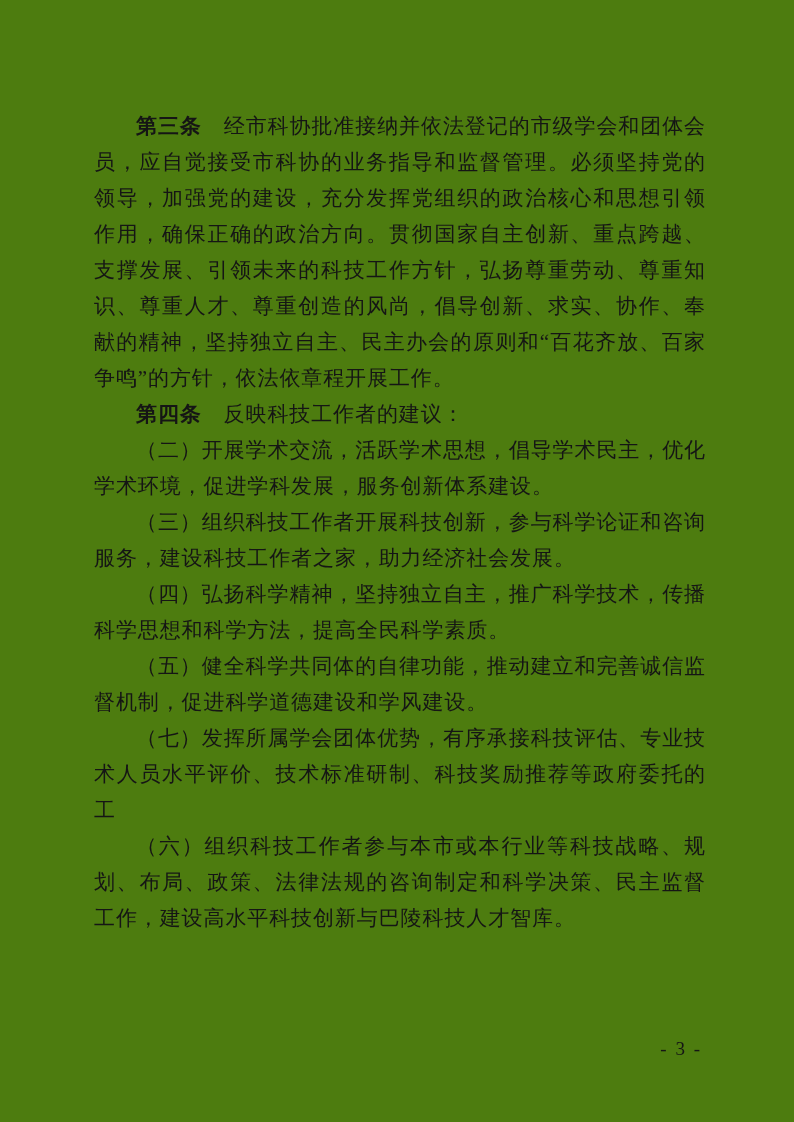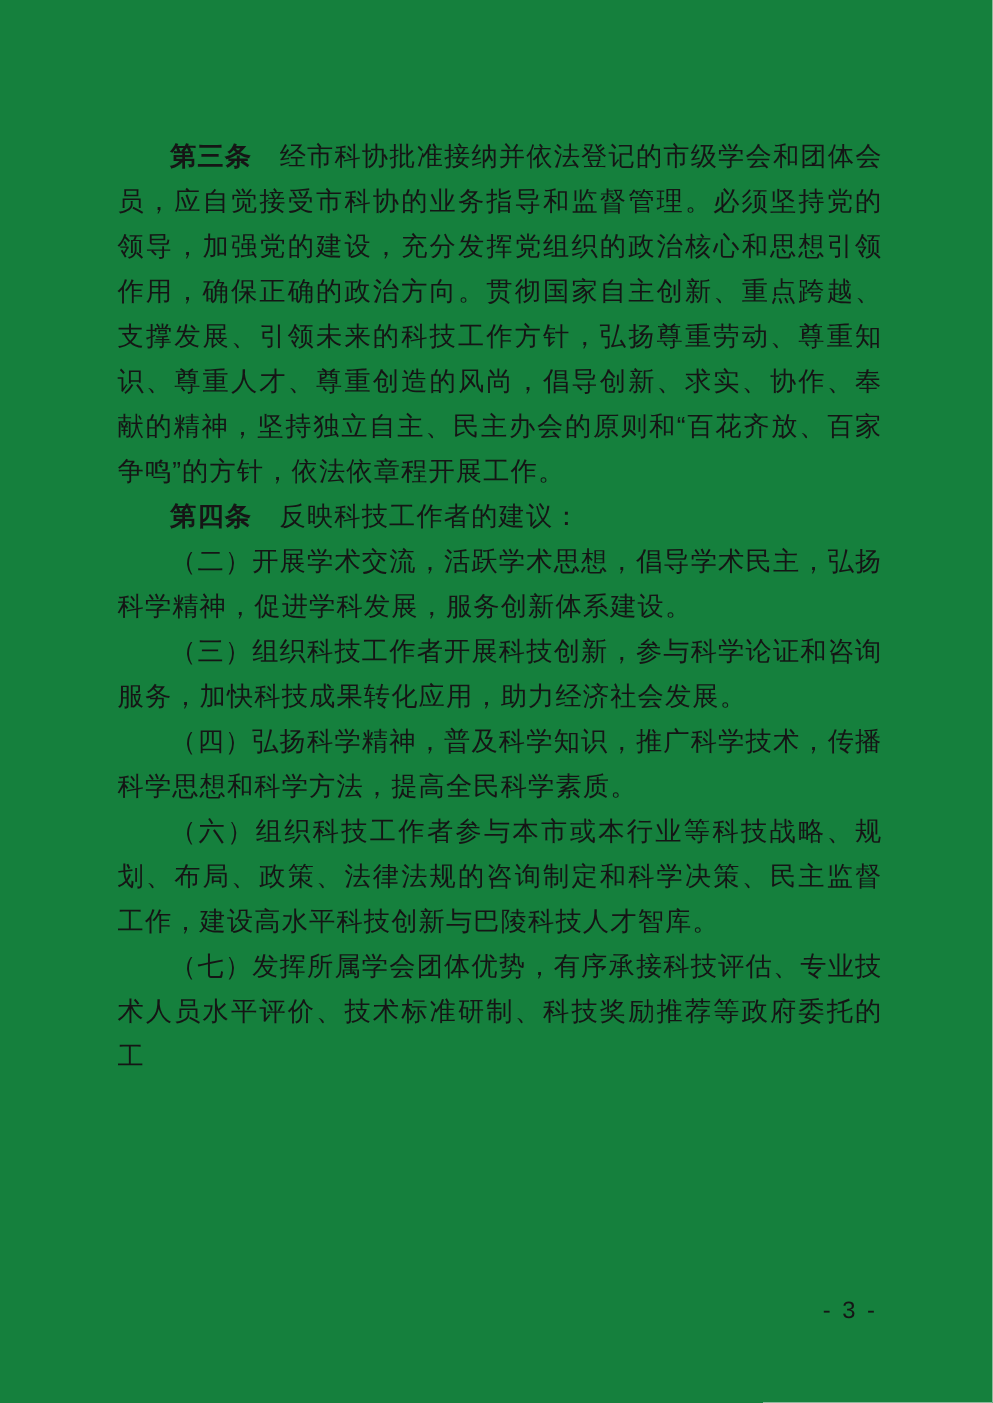--- a/index.html
+++ b/index.html
@@ -5,22 +5,22 @@
   html, body {
     margin: 0;
     padding: 0;
     background: #e8e8e8;
   }
   .page {
     position: relative;
     width: 794px;
     height: 1122px;
     margin: 0 auto;
-    background: #15803d;
-    font-family: Liberation Sans, sans-serif;
+    background: #4d7c0f;
+    font-family: Liberation Serif, serif;
     color: #151515;
     overflow: hidden;
   }
   .content {
     position: absolute;
     left: 94px;
     top: 108px;
     width: 612px;
     font-size: 21px;
     line-height: 36px;
@@ -45,20 +45,21 @@
     color: #151515;
   }
 </style>
 </head>
 <body>
 
 <div class="page">
   <div class="content">
     <p><span class="article-lead">第三条</span><span>　经市科协批准接纳并依法登记的市级学会和团体会员，应自觉接受市科协的业务指导和监督管理。必须坚持党的领导，加强党的建设，充分发挥党组织的政治核心和思想引领作用，确保正确的政治方向。贯彻国家自主创新、重点跨越、支撑发展、引领未来的科技工作方针，弘扬尊重劳动、尊重知识、尊重人才、尊重创造的风尚，倡导创新、求实、协作、奉献的精神，坚持独立自主、民主办会的原则和“百花齐放、百家争鸣”的方针，依法依章程开展工作。</span></p>
     <p><span class="article-lead">第四条</span><span>　反映科技工作者的建议：</span></p>
-    <p><span>（二）开展学术交流，活跃学术思想，倡导学术民主，弘扬科学精神，促进学科发展，服务创新体系建设。</span></p>
-    <p><span>（三）组织科技工作者开展科技创新，参与科学论证和咨询服务，加快科技成果转化应用，助力经济社会发展。</span></p>
-    <p><span>（四）弘扬科学精神，普及科学知识，推广科学技术，传播科学思想和科学方法，提高全民科学素质。</span></p>
+    <p><span>（二）开展学术交流，活跃学术思想，倡导学术民主，优化学术环境，促进学科发展，服务创新体系建设。</span></p>
+    <p><span>（三）组织科技工作者开展科技创新，参与科学论证和咨询服务，建设科技工作者之家，助力经济社会发展。</span></p>
+    <p><span>（四）弘扬科学精神，坚持独立自主，推广科学技术，传播科学思想和科学方法，提高全民科学素质。</span></p>
+    <p><span>（五）健全科学共同体的自律功能，推动建立和完善诚信监督机制，促进科学道德建设和学风建设。</span></p>
+    <p><span>（七）发挥所属学会团体优势，有序承接科技评估、专业技术人员水平评价、技术标准研制、科技奖励推荐等政府委托的工</span></p>
     <p><span>（六）组织科技工作者参与本市或本行业等科技战略、规划、布局、政策、法律法规的咨询制定和科学决策、民主监督工作，建设高水平科技创新与巴陵科技人才智库。</span></p>
-    <p><span>（七）发挥所属学会团体优势，有序承接科技评估、专业技术人员水平评价、技术标准研制、科技奖励推荐等政府委托的工</span></p>
   </div>
   <div class="page-number">- 3 -</div>
 </div>
 
 </body></html>

